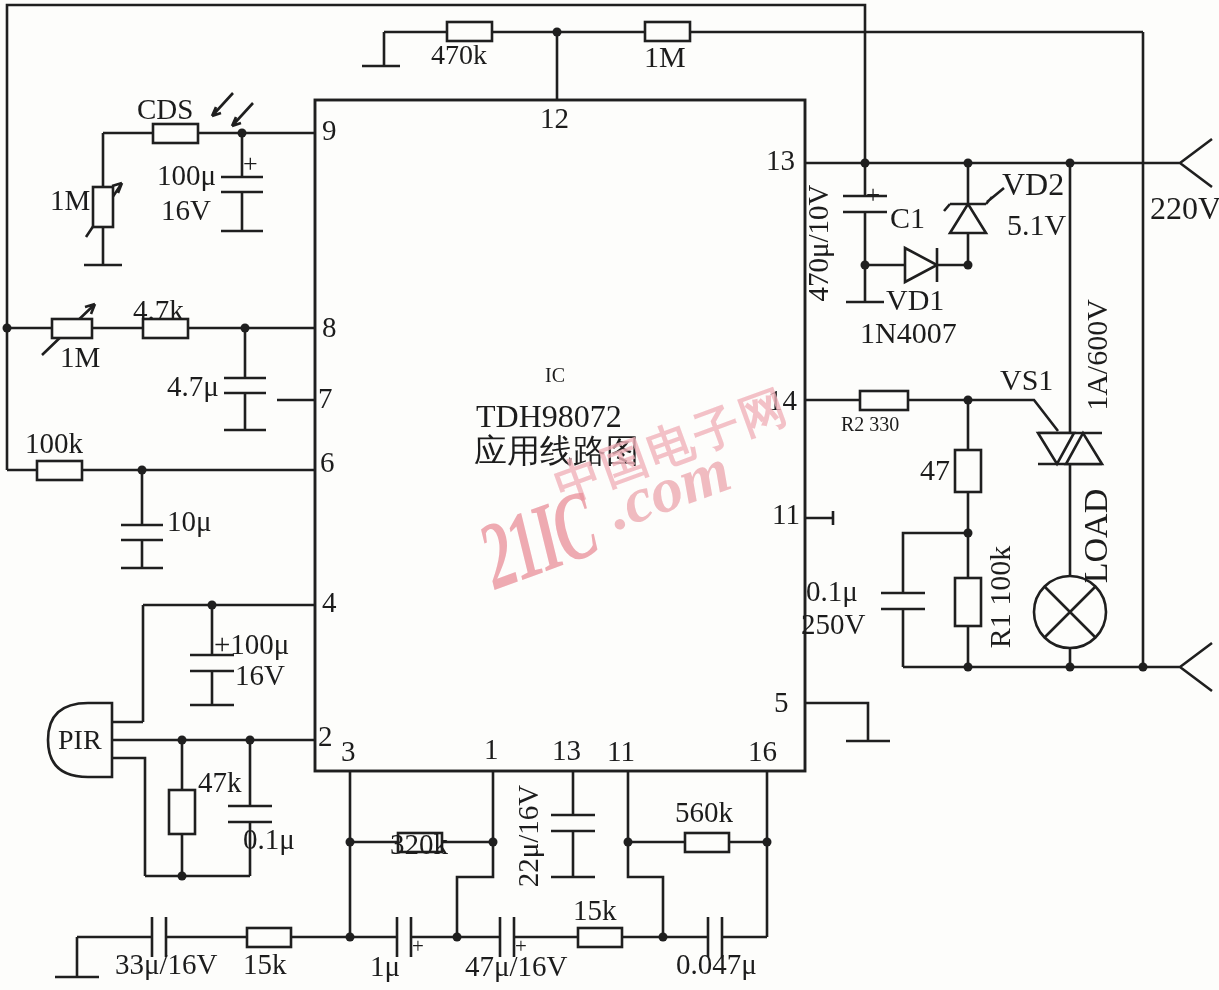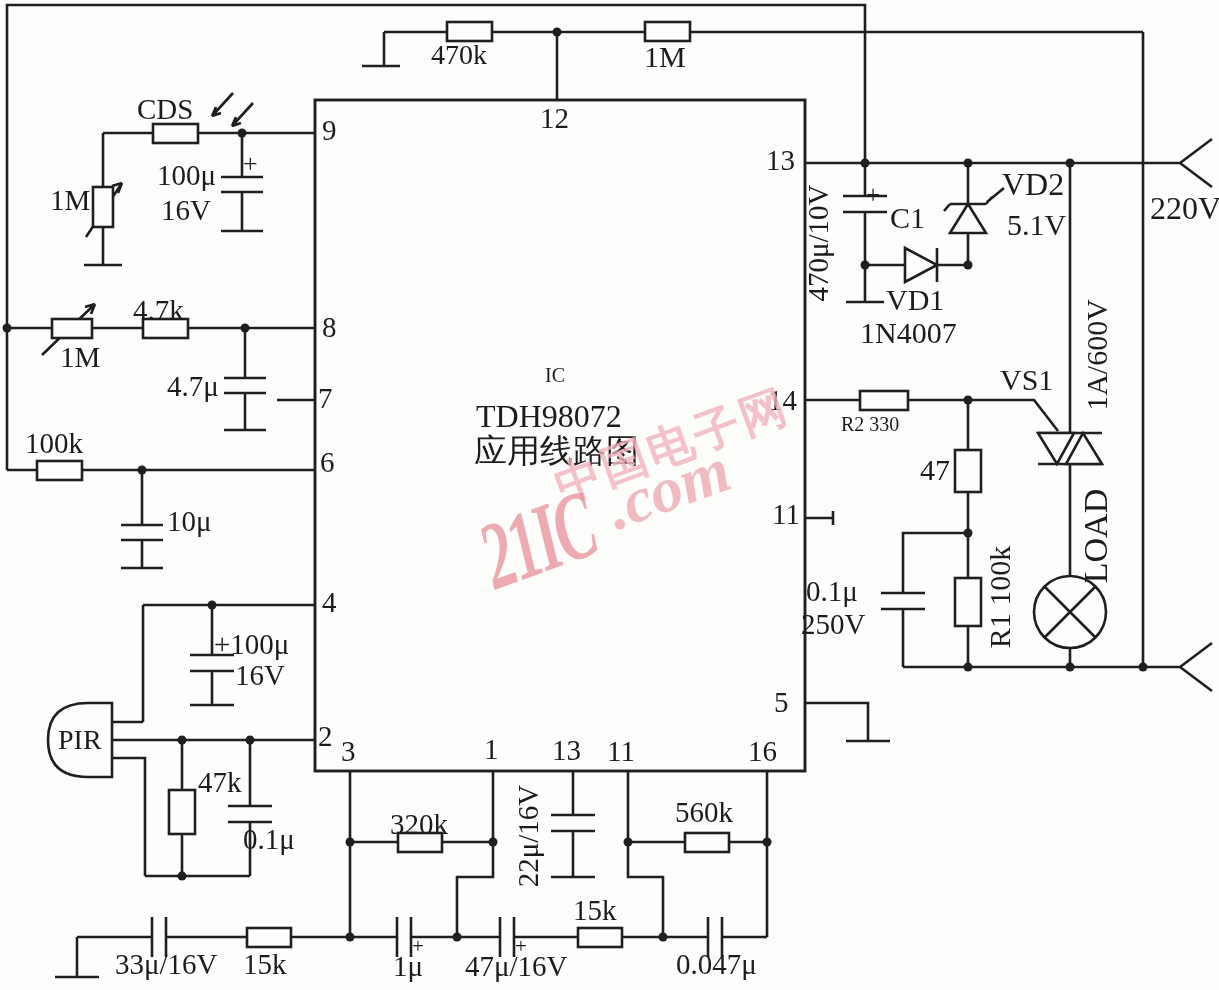--- a/index.html
+++ b/index.html
@@ -162,26 +162,26 @@
   <div class="t" style="left:214px;top:630px">+100μ</div>
   <div class="t" style="left:235px;top:661px">16V</div>
   <div class="t" style="left:58px;top:726px;font-size:28px">PIR</div>
   <div class="t" style="left:198px;top:768px">47k</div>
   <div class="t" style="left:243px;top:825px">0.1μ</div>
   <div class="t" style="left:841px;top:414px;font-size:20px">R2 330</div>
   <div class="t" style="left:1000px;top:365px;font-size:30px">VS1</div>
   <div class="t" style="left:920px;top:455px;font-size:30px">47</div>
   <div class="t" style="left:806px;top:577px">0.1μ</div>
   <div class="t" style="left:801px;top:610px">250V</div>
-  <div class="t" style="left:390px;top:810px">320k</div>
+  <div class="t" style="left:390px;top:830px">320k</div>
   <div class="t" style="left:675px;top:798px">560k</div>
   <div class="t" style="left:573px;top:896px">15k</div>
   <div class="t" style="left:115px;top:950px">33μ/16V</div>
   <div class="t" style="left:243px;top:950px">15k</div>
-  <div class="t" style="left:393px;top:952px">1μ</div>
+  <div class="t" style="left:370px;top:952px">1μ</div>
   <div class="t" style="left:412px;top:936px;font-size:21px">+</div>
   <div class="t" style="left:465px;top:952px">47μ/16V</div>
   <div class="t" style="left:515px;top:936px;font-size:21px">+</div>
   <div class="t" style="left:676px;top:950px">0.047μ</div>
 
   <div class="t" style="left:545px;top:365px;font-size:20px">IC</div>
   <div class="t" style="left:476px;top:400px;font-size:32px">TDH98072</div>
   <div class="t" style="left:474px;top:435px;font-size:33px">应用线路图</div>
 
   <div class="t" style="left:322px;top:116px">9</div>

